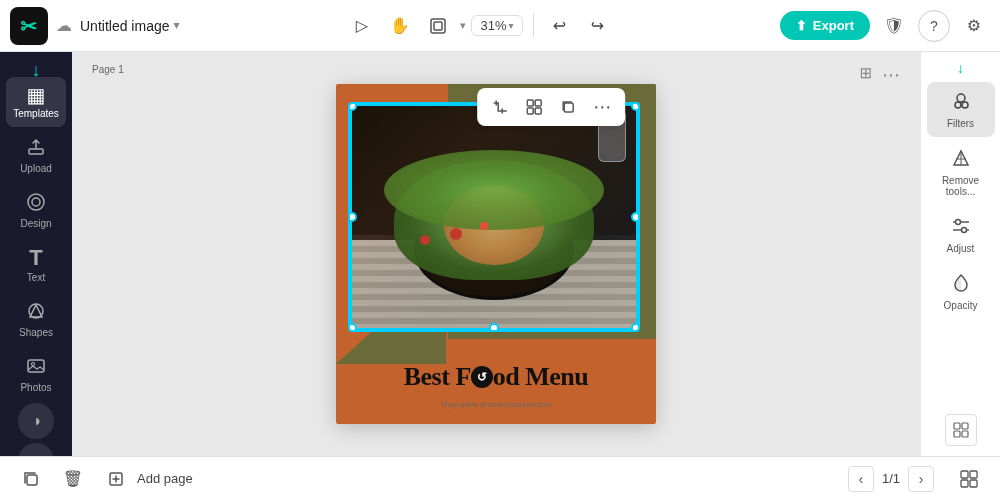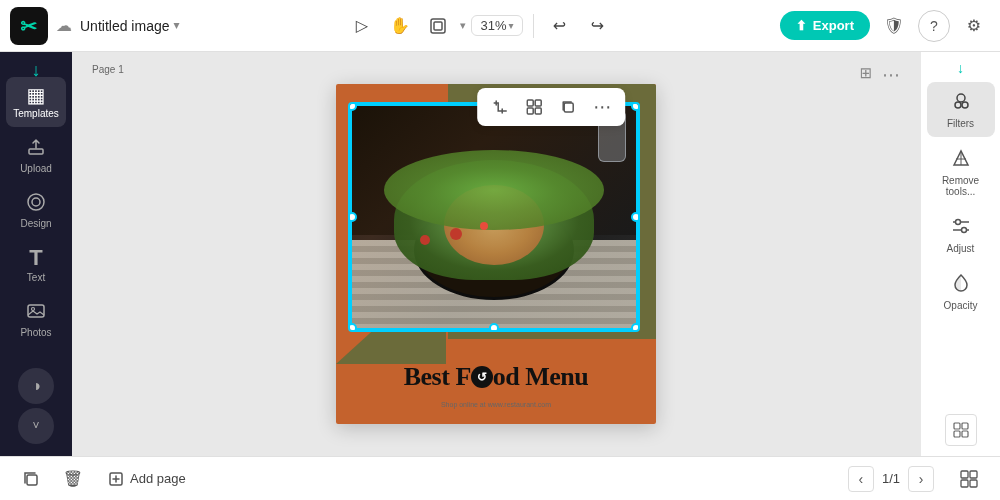--- a/index.html
+++ b/index.html
@@ -360,21 +360,21 @@
       flex-shrink: 0;
     }
     .bottom-btn {
       width: 30px; height: 30px;
       border: none; background: transparent;
       border-radius: 6px; cursor: pointer;
       display: flex; align-items: center; justify-content: center;
       color: #555; font-size: 16px;
     }
     .add-page-btn {
-      display: flex; align-items: center; gap: 6px;
+      display: flex; align-items: center; gap: 13px;
       border: none; background: transparent;
       cursor: pointer; font-size: 13px; color: #444;
       padding: 4px 8px; border-radius: 6px;
     }
     .bottom-spacer { flex: 1; }
     .page-nav {
       display: flex; align-items: center; gap: 8px;
       font-size: 13px; color: #444;
     }
     .nav-btn {
@@ -486,20 +486,29 @@
         <svg width="20" height="20" viewBox="0 0 20 20" fill="none">
           <circle cx="10" cy="10" r="4" stroke="#aaa" stroke-width="1.5"></circle>
           <circle cx="10" cy="10" r="8" stroke="#aaa" stroke-width="1.5"></circle>
         </svg>
       </span>
       <span class="s-label">Design</span>
     </div>
     <div class="sidebar-item">
       <span class="s-icon" style="font-size:22px;font-weight:700;color:#aaa;">T</span>
       <span class="s-label">Text</span>
+    </div>
+    <div class="sidebar-item">
+      <span class="s-icon">
+        <svg width="20" height="20" viewBox="0 0 20 20" fill="none">
+          <circle cx="10" cy="10" r="7" stroke="#aaa" stroke-width="1.5"></circle>
+          <path d="M10 4 L16 16 L4 16 Z" stroke="#aaa" stroke-width="1.5" fill="none"></path>
+        </svg>
+      </span>
+      <span class="s-label">Shapes</span>
     </div>
     <div class="sidebar-item">
       <span class="s-icon">
         <svg width="20" height="20" viewBox="0 0 20 20" fill="none">
           <rect x="2" y="4" width="16" height="12" rx="2" stroke="#aaa" stroke-width="1.5"></rect>
           <circle cx="7" cy="8" r="1.5" stroke="#aaa" stroke-width="1.2"></circle>
           <path d="M2 14 L7 10 L11 13 L14 11 L18 14" stroke="#aaa" stroke-width="1.2"></path>
         </svg>
       </span>
       <span class="s-label">Photos</span>

